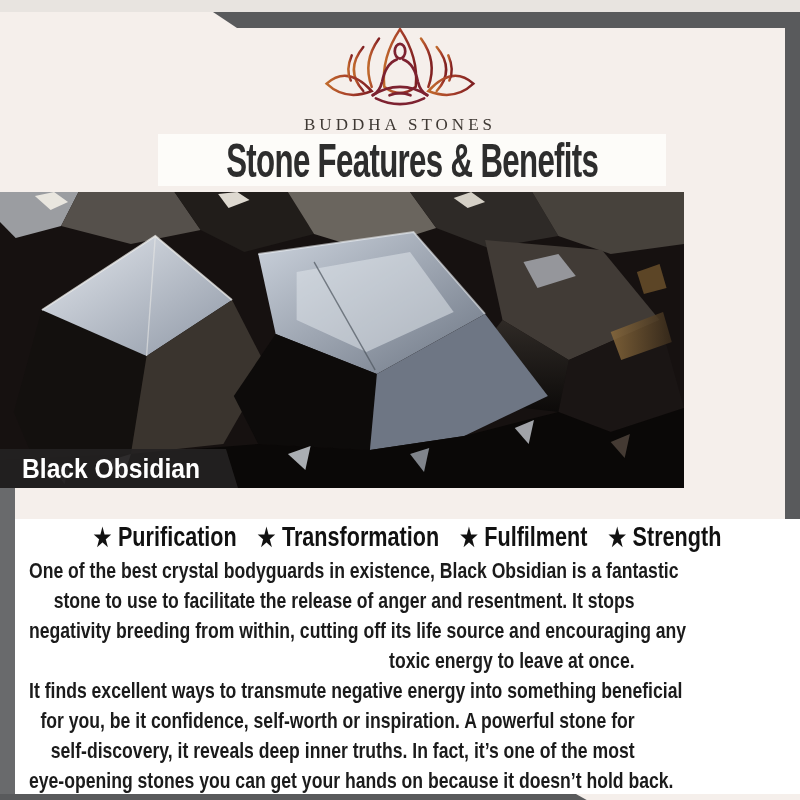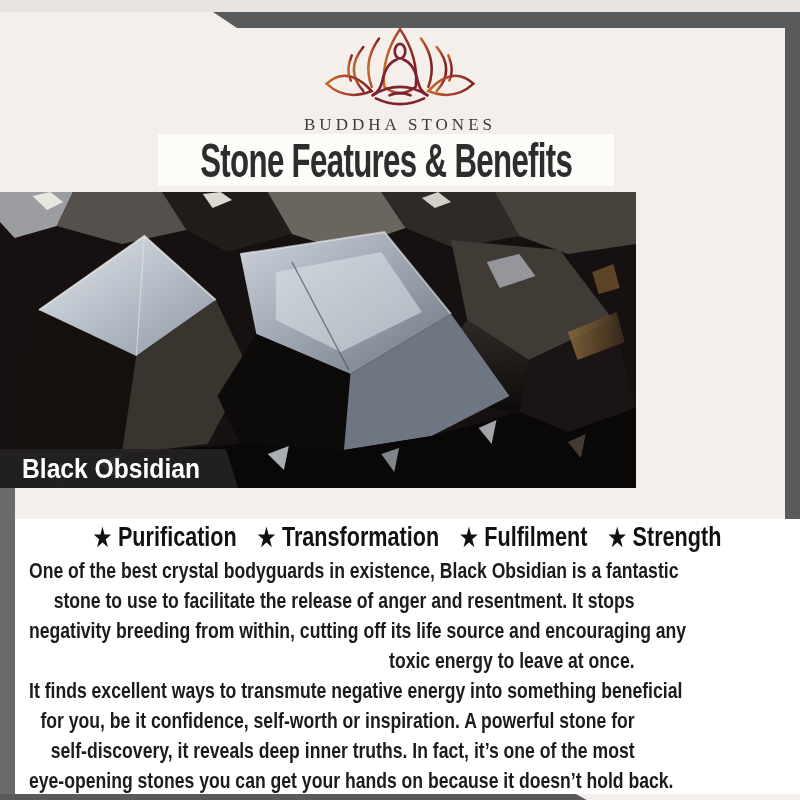--- a/index.html
+++ b/index.html
@@ -15,26 +15,26 @@
     clip-path:polygon(0 0,100% 0,100% 100%,0 calc(100% - 22px));}
   .bar-left{position:absolute;left:0;top:470px;width:15px;height:330px;background:#696a6c;}
   .bar-bottom{position:absolute;left:0;bottom:0;width:608px;height:18px;background:#595a5c;
     clip-path:polygon(0 0,calc(100% - 32px) 0,100% 100%,0 100%);}
   
   .logo-wrap{position:absolute;top:14px;left:0;width:800px;text-align:center;}
   .logo-wrap svg{display:block;margin:0 auto;}
   .brand{font-family:"Liberation Serif",serif;font-size:17px;letter-spacing:4px;
     color:#3e3833;margin-top:3px;}
   
-  .title-band{position:absolute;left:158px;top:122px;width:456px;height:52px;
+  .title-band{position:absolute;left:158px;top:122px;width:508px;height:52px;
     background:#fdfcf9;display:flex;align-items:center;justify-content:center;}
   .title{font-size:48px;font-weight:bold;color:#2d2d2d;white-space:nowrap;
     transform:scaleX(0.65);transform-origin:center;letter-spacing:-1px;}
   
-  .photo{position:absolute;left:0;top:180px;width:636px;height:296px;}
+  .photo{position:absolute;left:0;top:180px;width:684px;height:296px;}
   .photo svg{display:block;width:100%;height:100%;}
   .caption{position:absolute;left:0;top:257px;width:238px;height:39px;
     background:rgba(36,33,33,0.93);
     clip-path:polygon(0 0,calc(100% - 12px) 0,100% 100%,0 100%);
     display:flex;align-items:center;}
   .caption span{color:#ffffff;font-weight:bold;font-size:28px;white-space:nowrap;
     padding-left:25px;transform:scaleX(0.88);transform-origin:left center;}
   
   .panel{position:absolute;left:15px;top:507px;width:785px;height:275px;
     background:#ffffff;box-sizing:border-box;padding:3px 14px 0 14px;}

